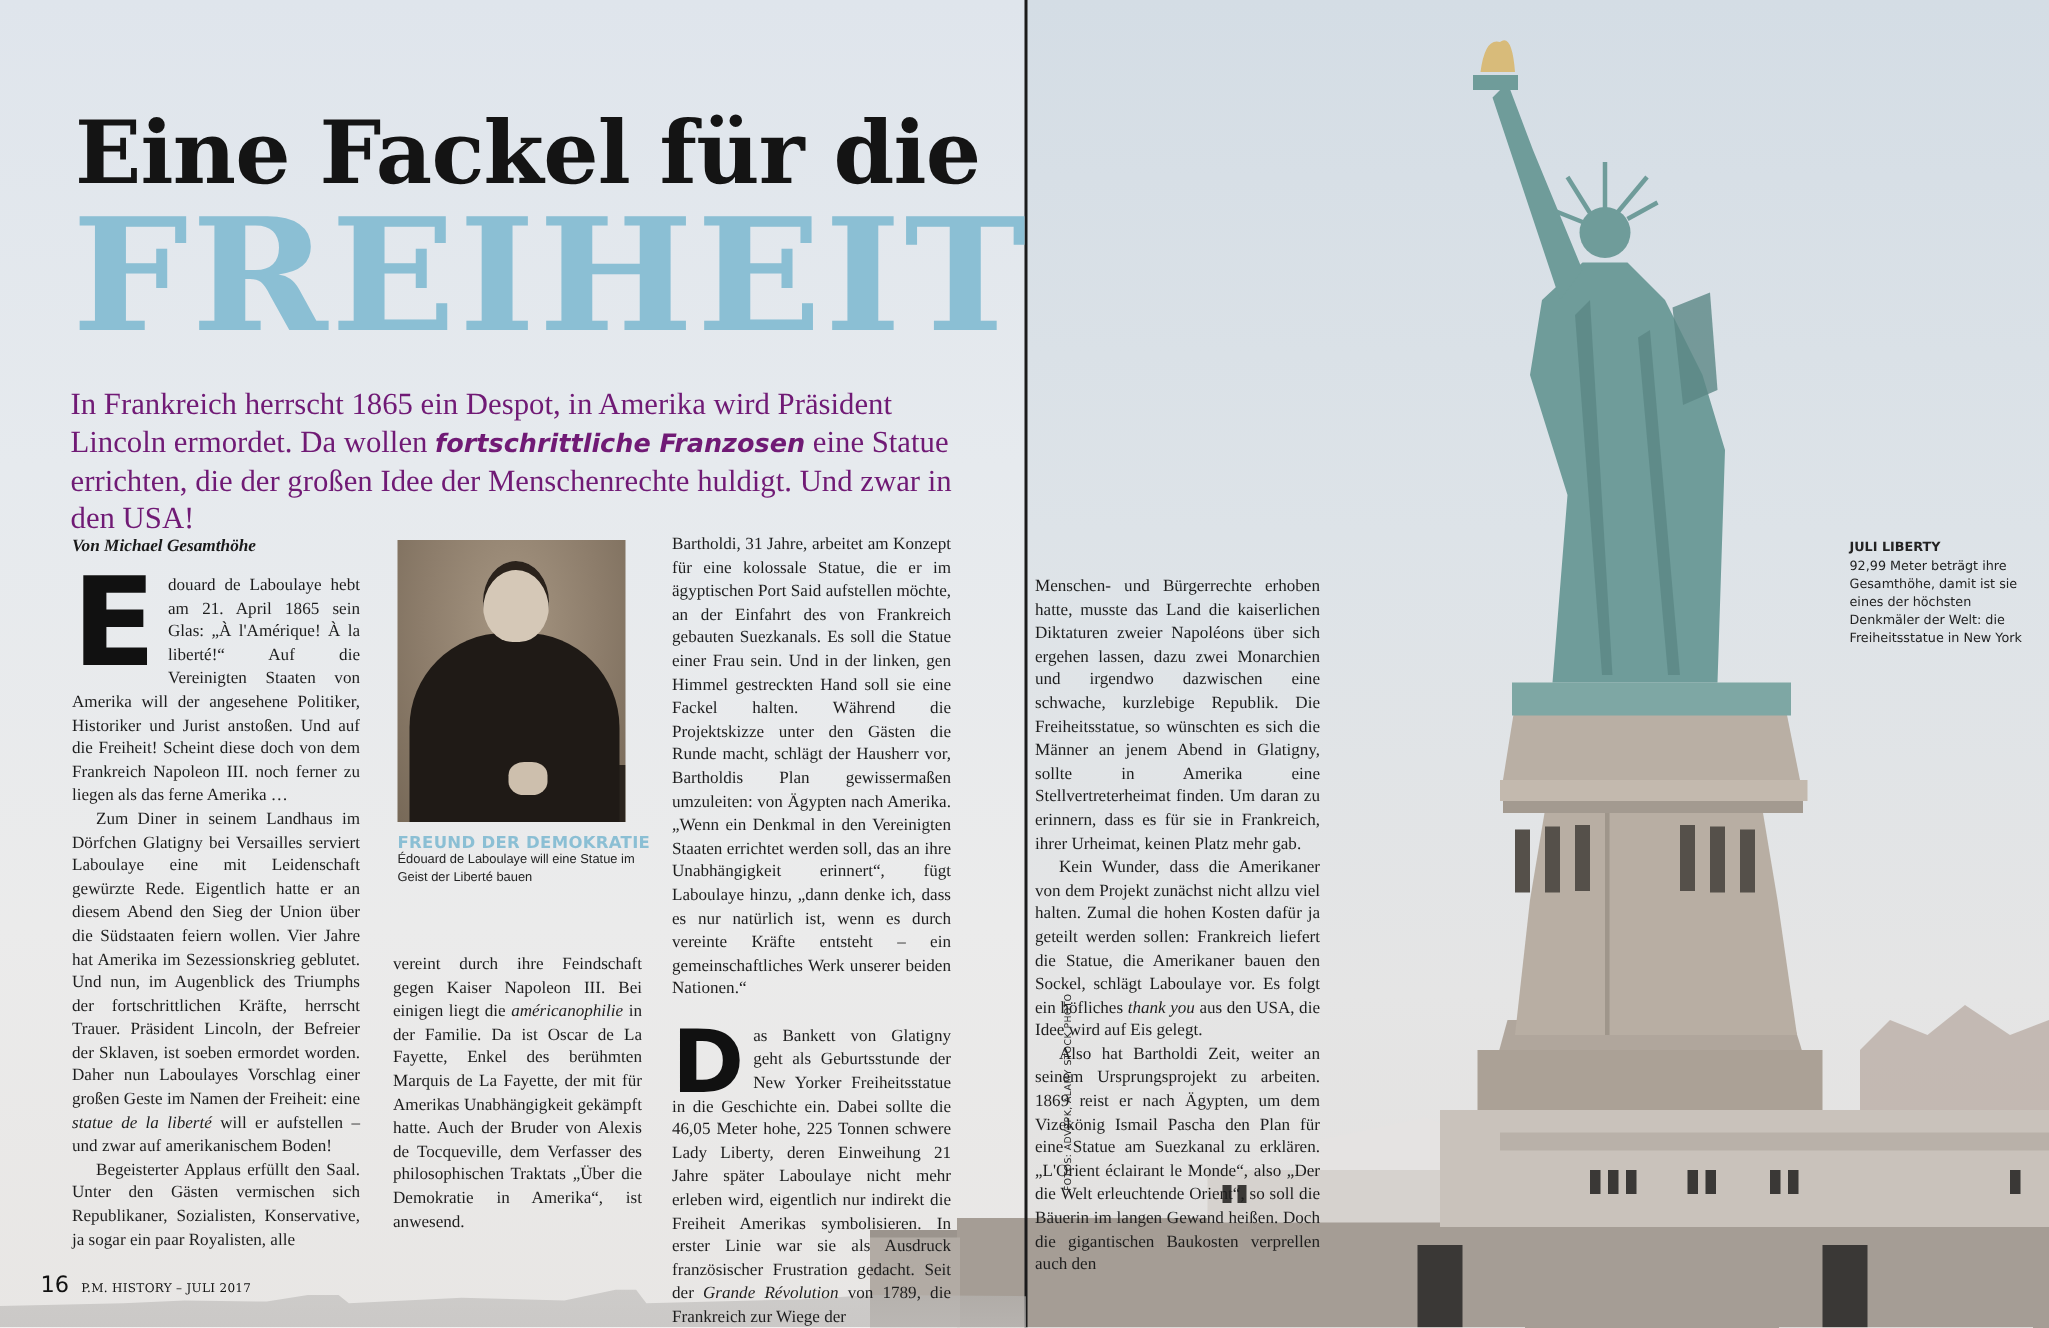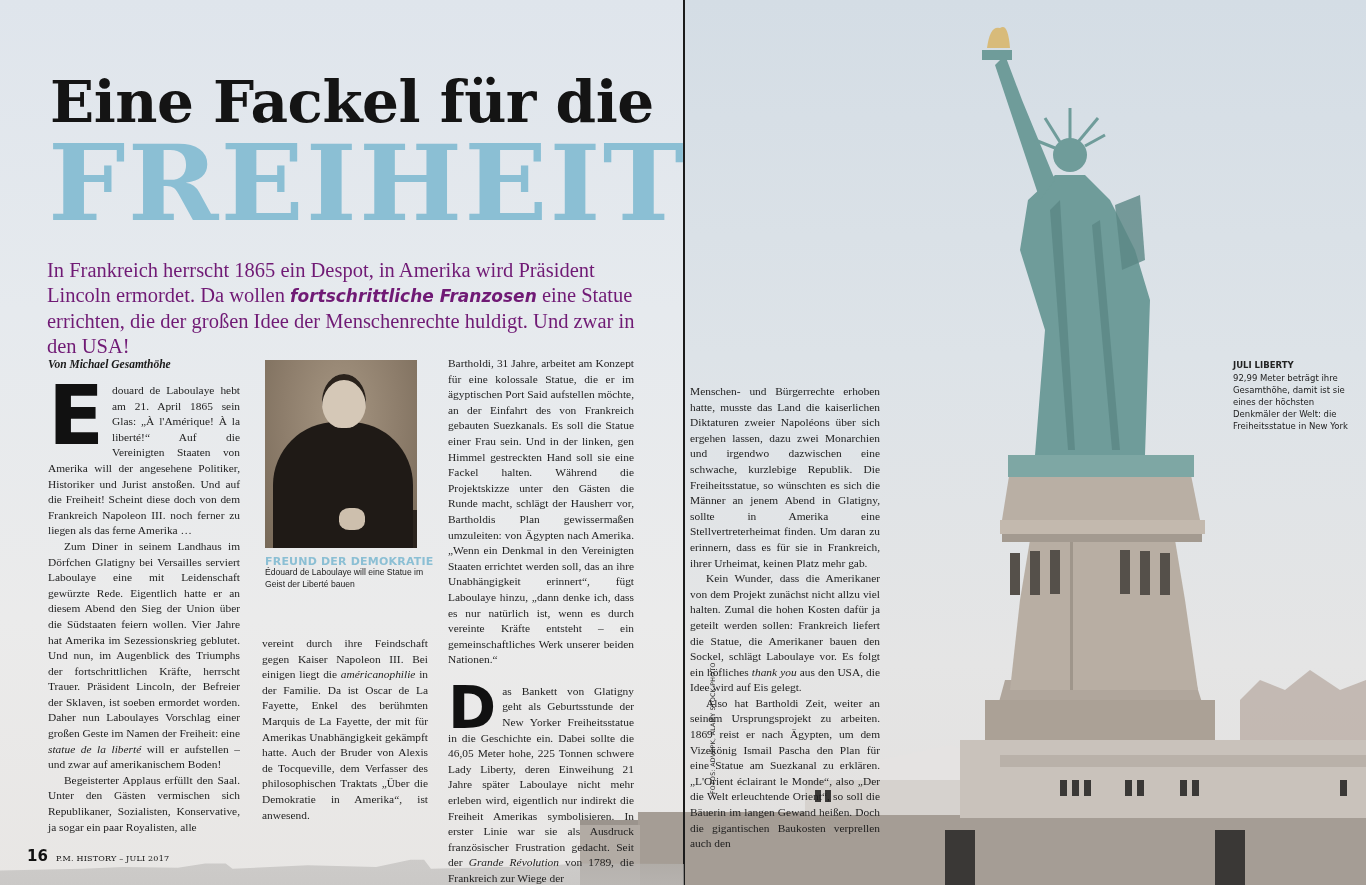--- a/index.html
+++ b/index.html
@@ -91,21 +91,21 @@
       font-family: "DejaVu Sans", sans-serif; font-size: 8.5px; line-height: 12px; color: #222;
     }
     .credit {
       position: absolute; left: 709px; top: 794px;
       transform: rotate(-90deg); transform-origin: left top;
       font-family: "DejaVu Sans", sans-serif; font-size: 6.2px; letter-spacing: 0.3px; color: #222; white-space: nowrap;
     }
     .folio {
       position: absolute; left: 27px; top: 847px; display: flex; align-items: baseline; gap: 8px;
     }
-    .folio .num { font-family: "DejaVu Sans", sans-serif; font-weight: bold; font-size: 15px; color: #111; }
+    .folio .num { font-family: "DejaVu Sans", sans-serif; font-weight: normal; font-size: 15px; color: #111; }
     .folio .mag { font-family: "DejaVu Serif", serif; font-weight: normal; font-size: 8px; color: #111; letter-spacing: 0.2px; }
     .skyline {
       position: absolute; left: 0; bottom: 0; width: 684px; height: 36px;
       background: linear-gradient(180deg, rgba(180,178,176,0.5), rgba(190,188,186,0.7));
       clip-path: polygon(0 60%, 12% 55%, 18% 50%, 26% 52%, 30% 40%, 33% 40%, 34% 55%, 45% 45%, 55% 50%, 60% 30%, 62% 30%, 63% 55%, 78% 48%, 85% 40%, 100% 42%, 100% 100%, 0 100%);
     }
     svg.statue { position: absolute; left: 580px; top: 0; }
   </style>
 </head>
 <body>

